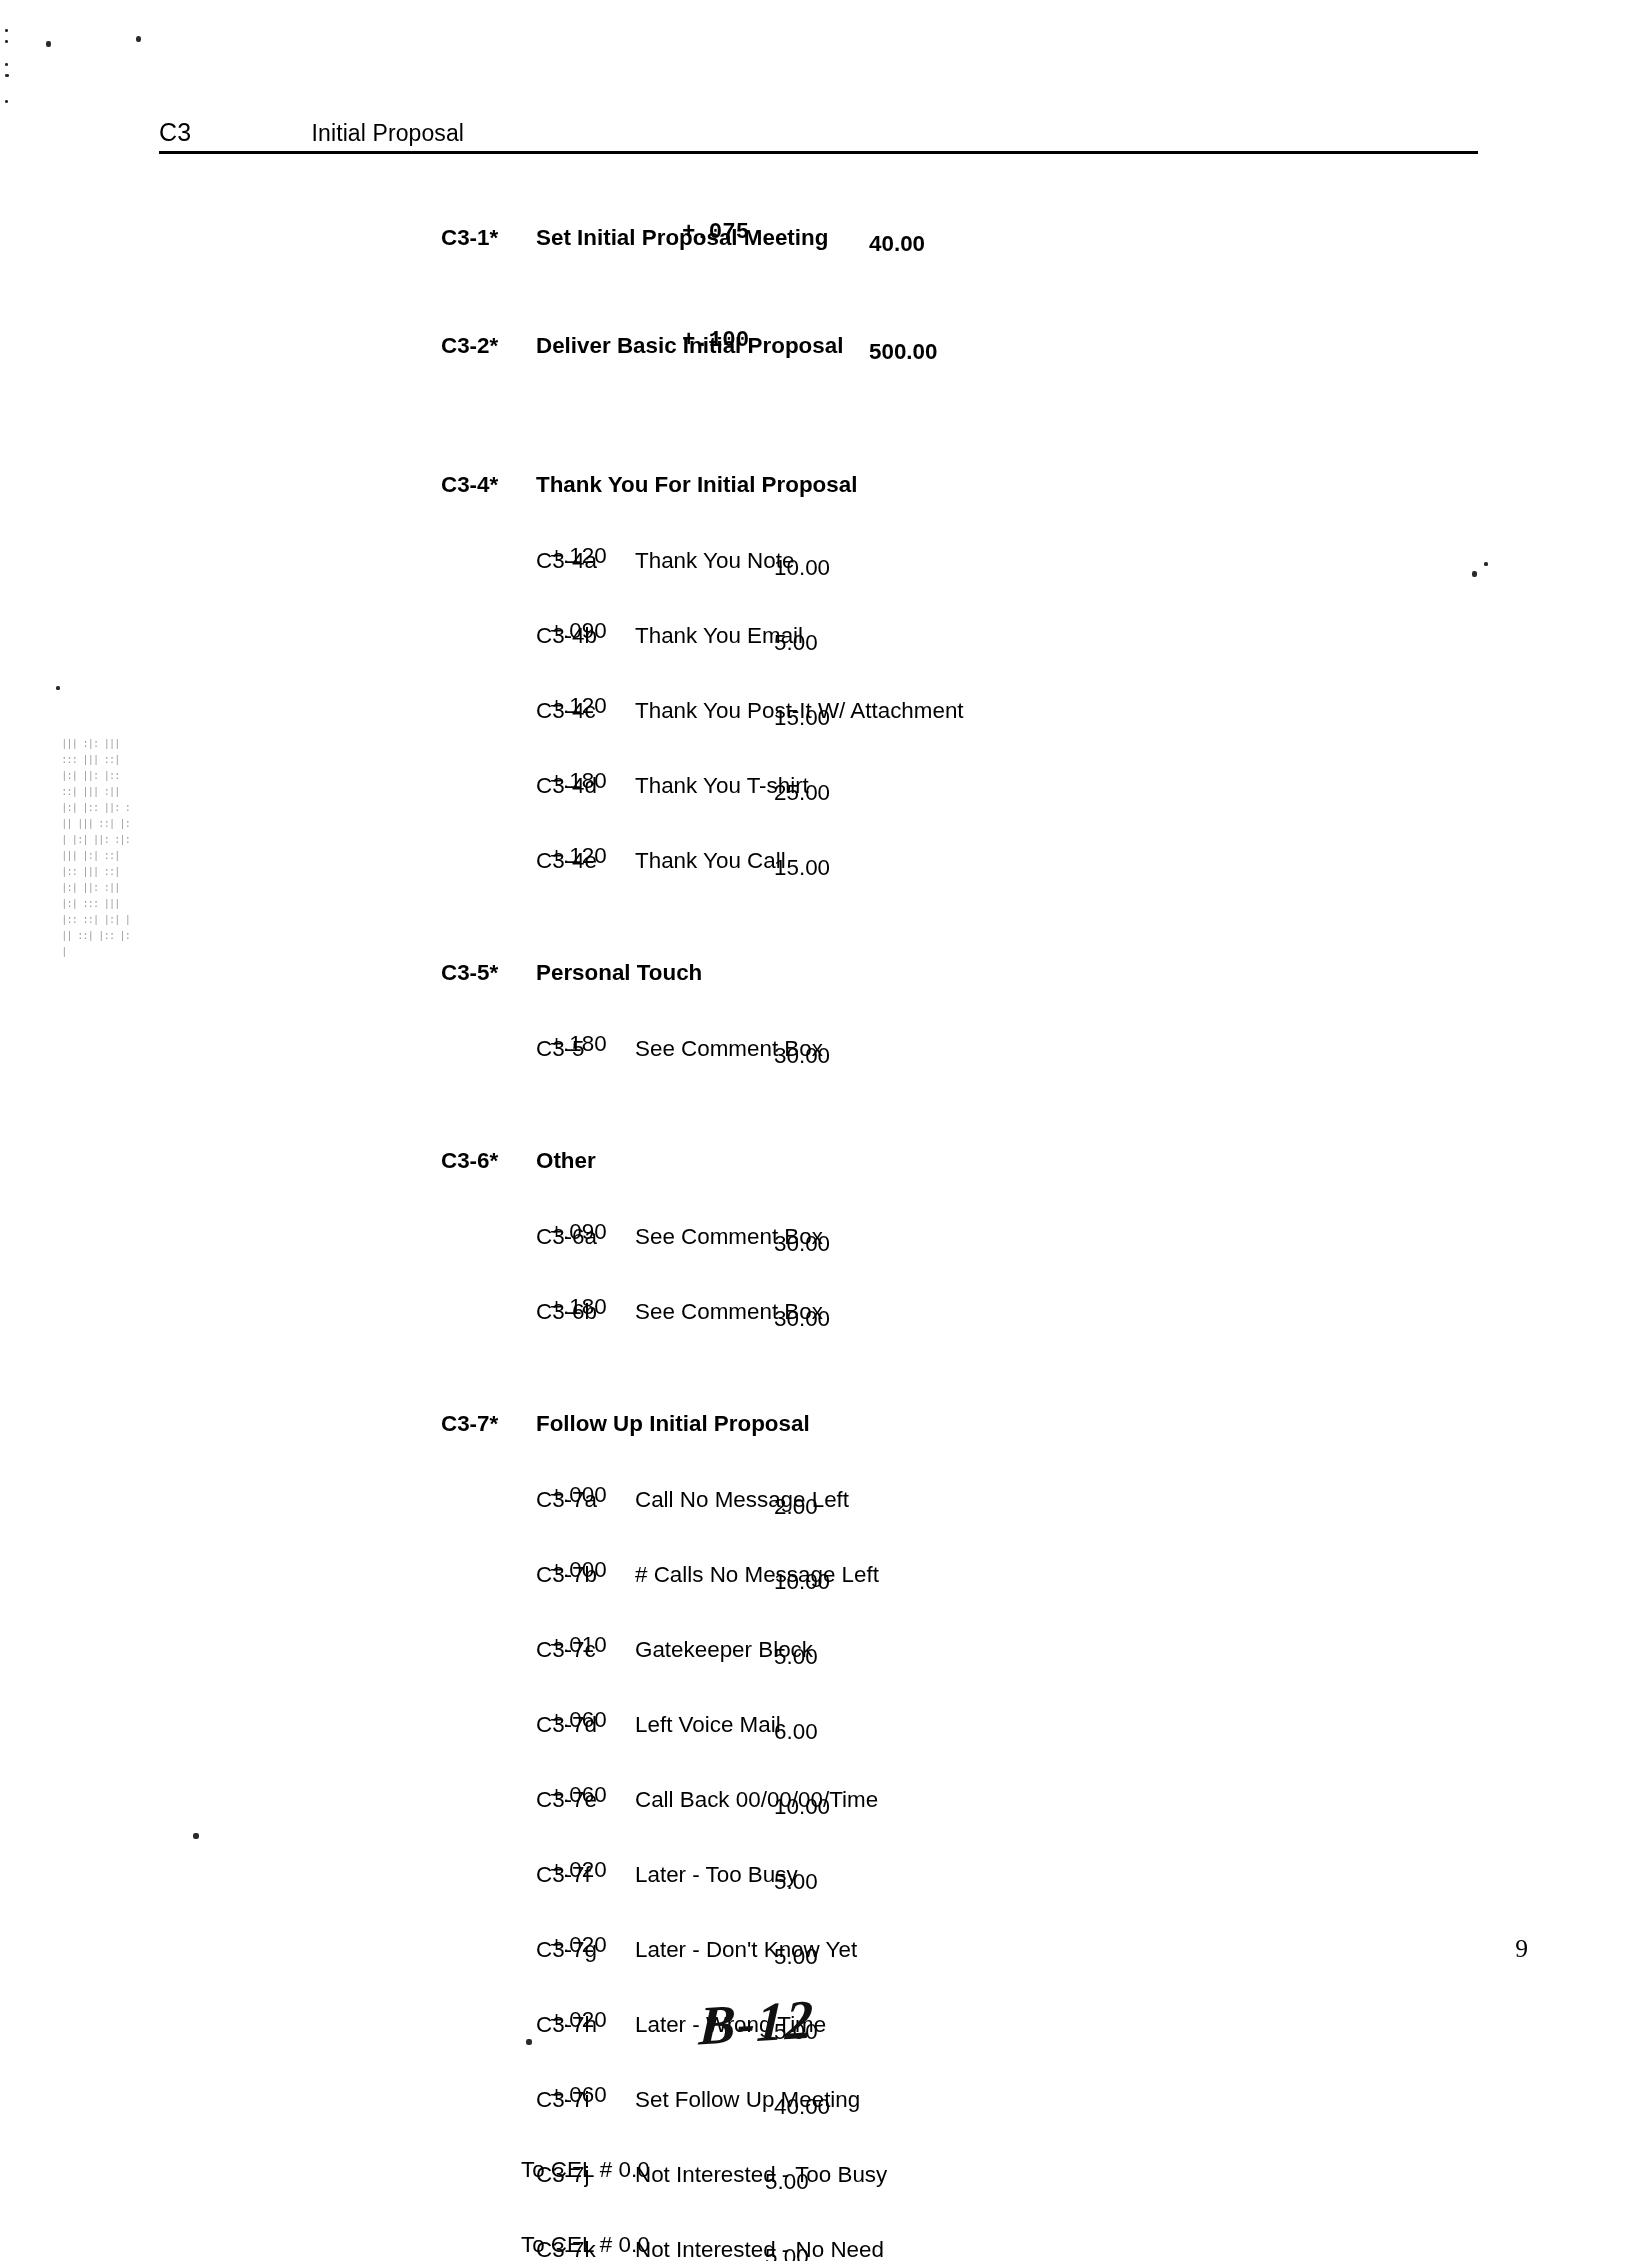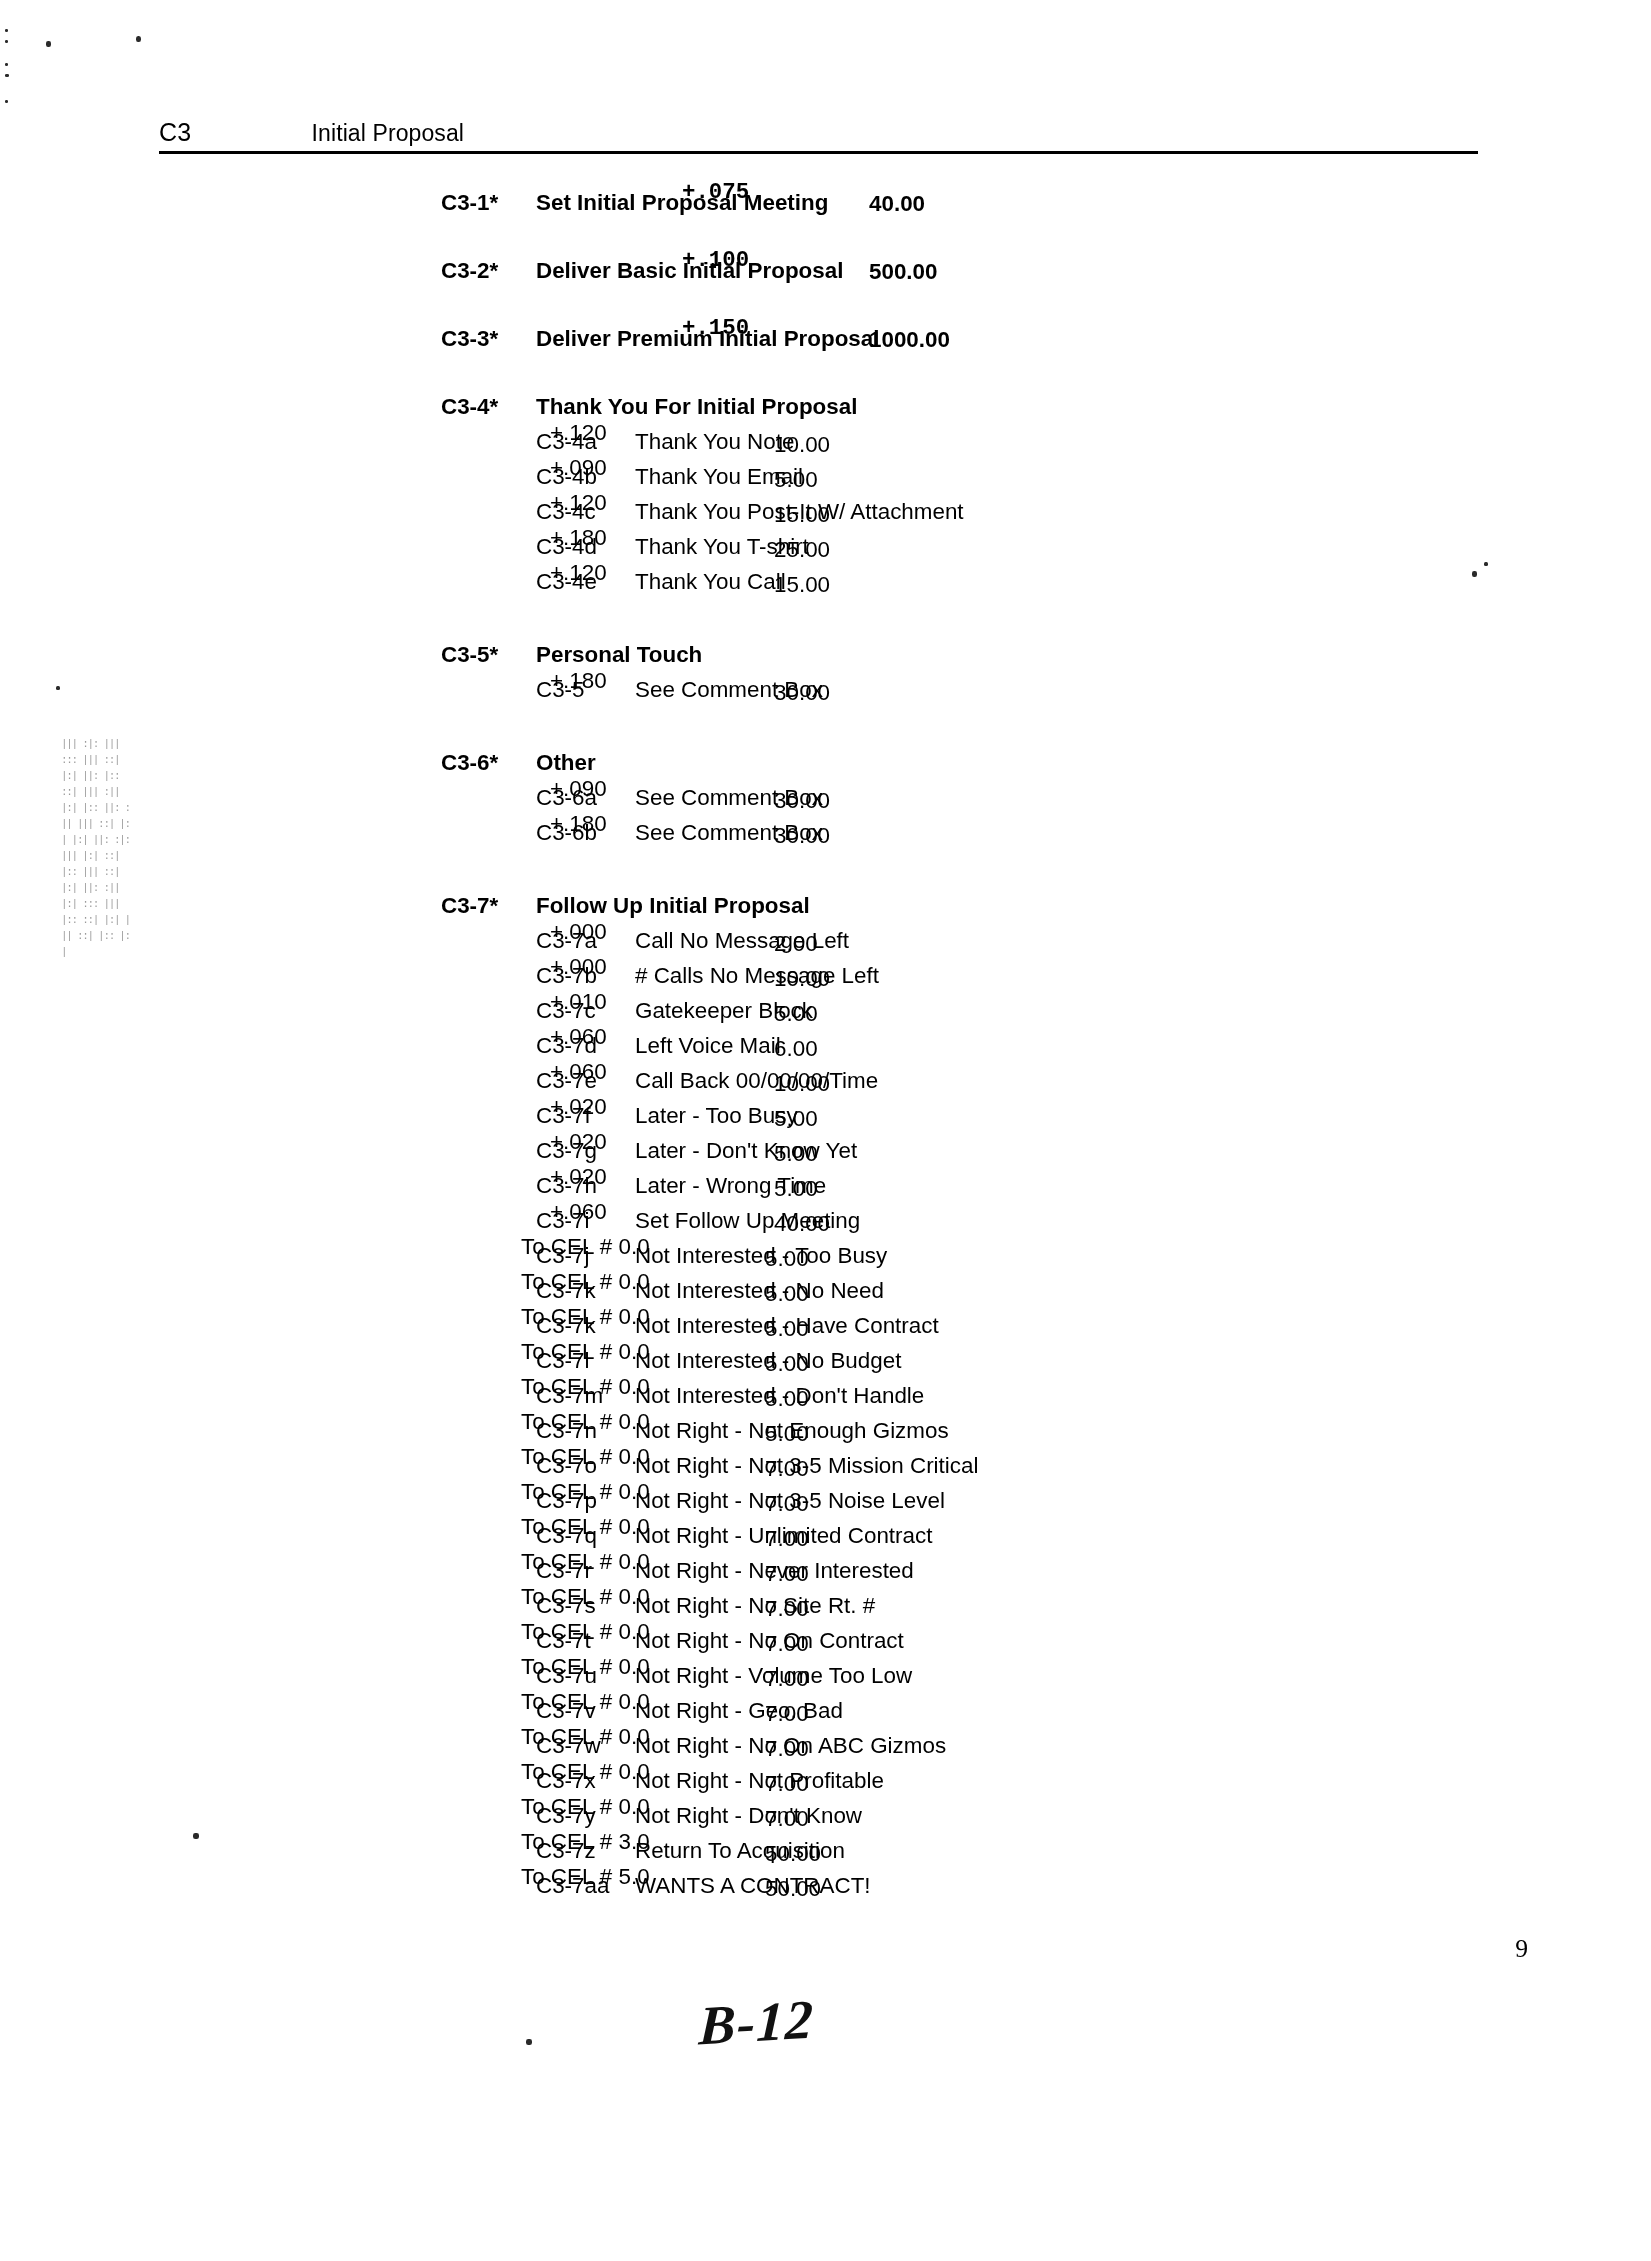--- a/index.html
+++ b/index.html
@@ -81,23 +81,24 @@
     top: 179px;
     width: 1651px;
   }
 
   .group {
     position: relative;
   }
 
   .row {
     display: flex;
-    align-items: flex-end;
+    align-items: center;
     height: 35px;
     white-space: nowrap;
+    margin-top: 40px;
   }
   .row.group-head {
     height: 37px;
     font-weight: bold;
   }
 
   .col-code {
     width: 95px;
     flex: 0 0 95px;
     font-size: 22.4px;
@@ -200,28 +201,20 @@
       <div class="gap-md"></div>
       <div class="group">
         <div class="row lvl1 group-head">
           <span class="col-code">C3-2*</span>
           <span class="col-label">Deliver Basic Initial Proposal</span>
           <span class="col-value">+.100</span>
           <span class="col-amount">500.00</span>
         </div>
       </div>
       <div class="gap-md"></div>
-      <div class="group">
-        <div class="row lvl1 group-head">
-          <span class="col-code">C3-3*</span>
-          <span class="col-label">Deliver Premium Initial Proposal</span>
-          <span class="col-value">+.150</span>
-          <span class="col-amount">1000.00</span>
-        </div>
-      </div>
       <div class="gap-md"></div>
       <div class="group">
         <div class="row lvl1 group-head">
           <span class="col-code">C3-4*</span>
           <span class="col-label">Thank You For Initial Proposal</span>
         </div>
         <div class="row lvl2">
           <span class="col-code">C3-4a</span>
           <span class="col-label">Thank You Note</span>
           <span class="col-value">+.120</span>

